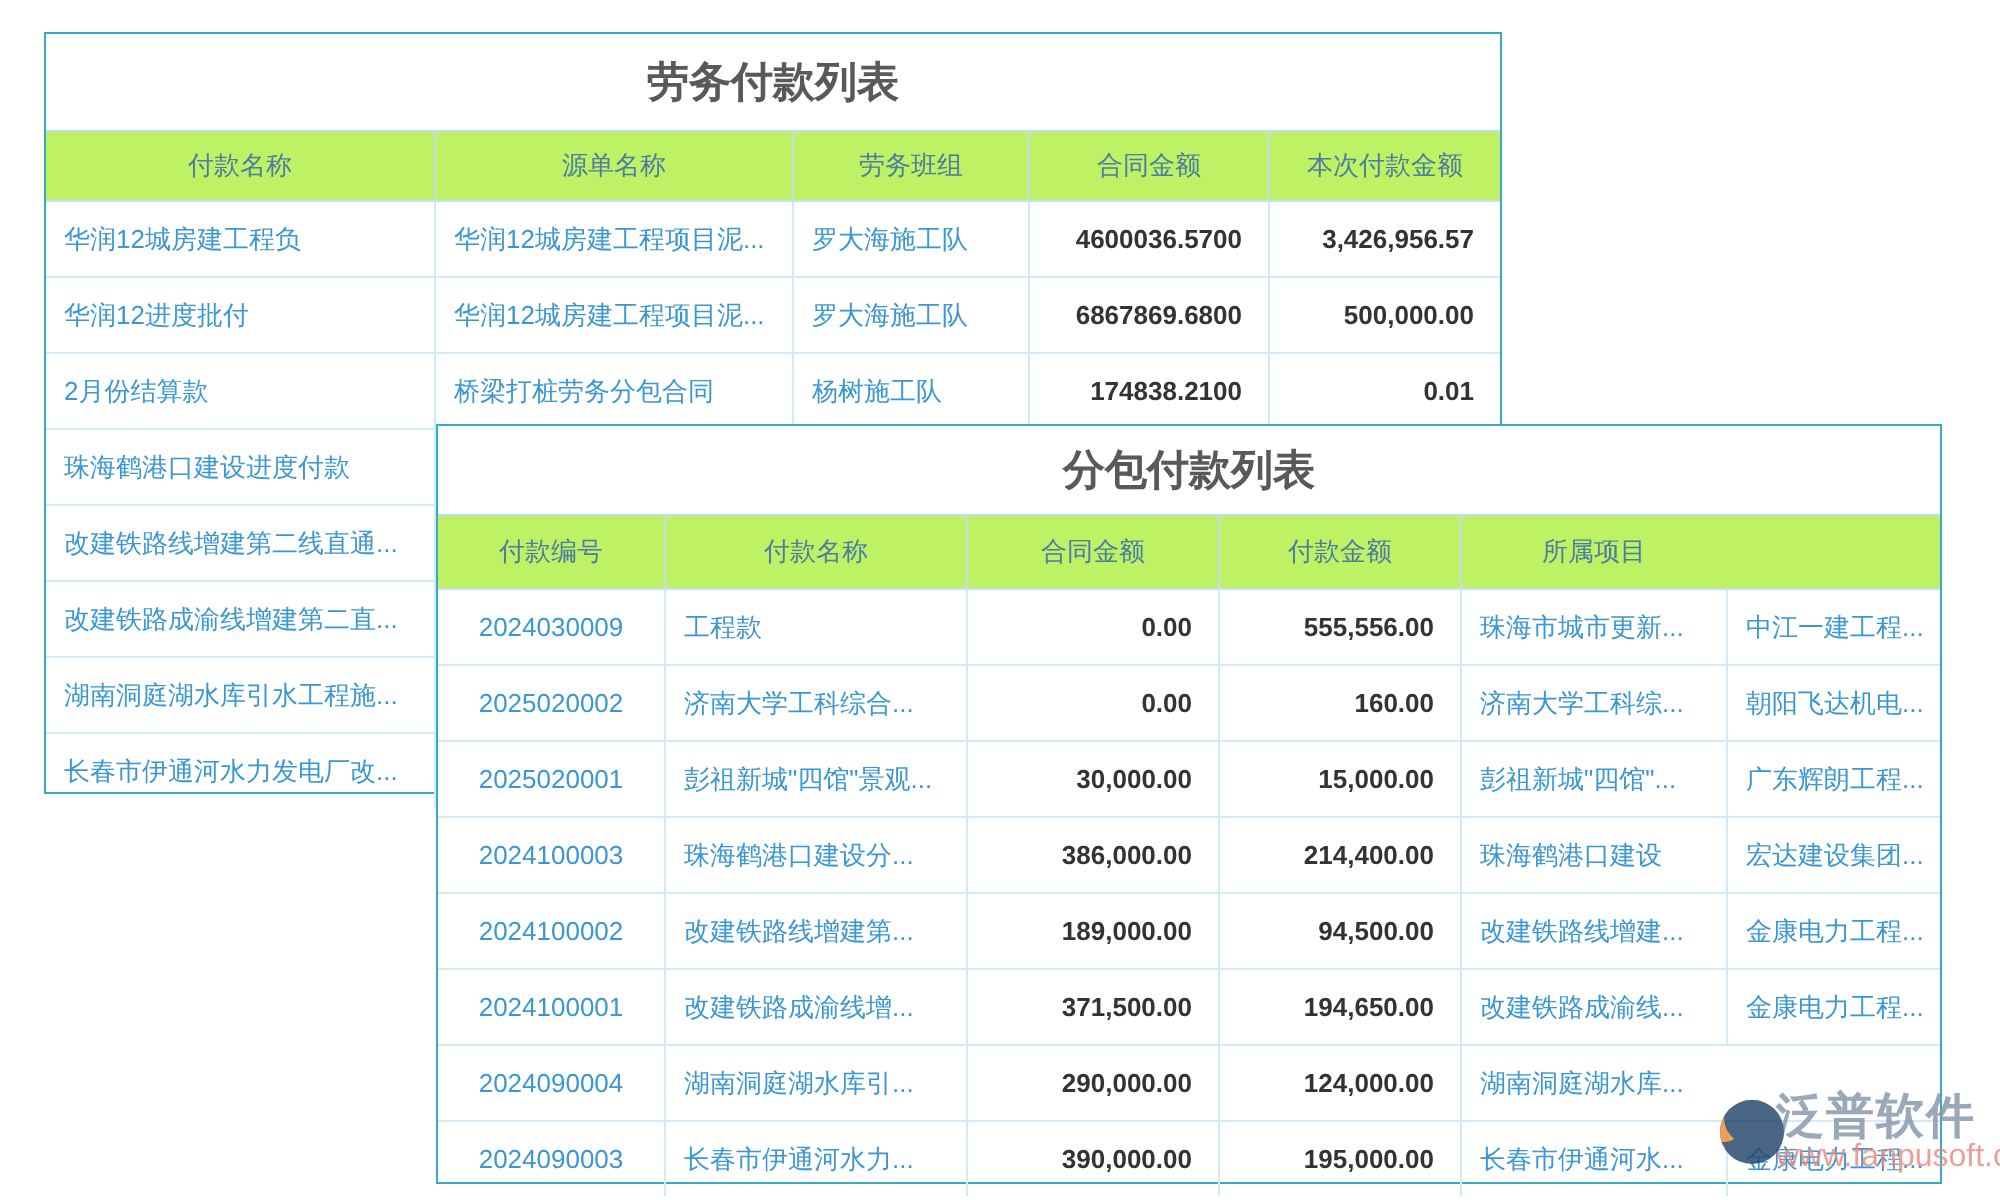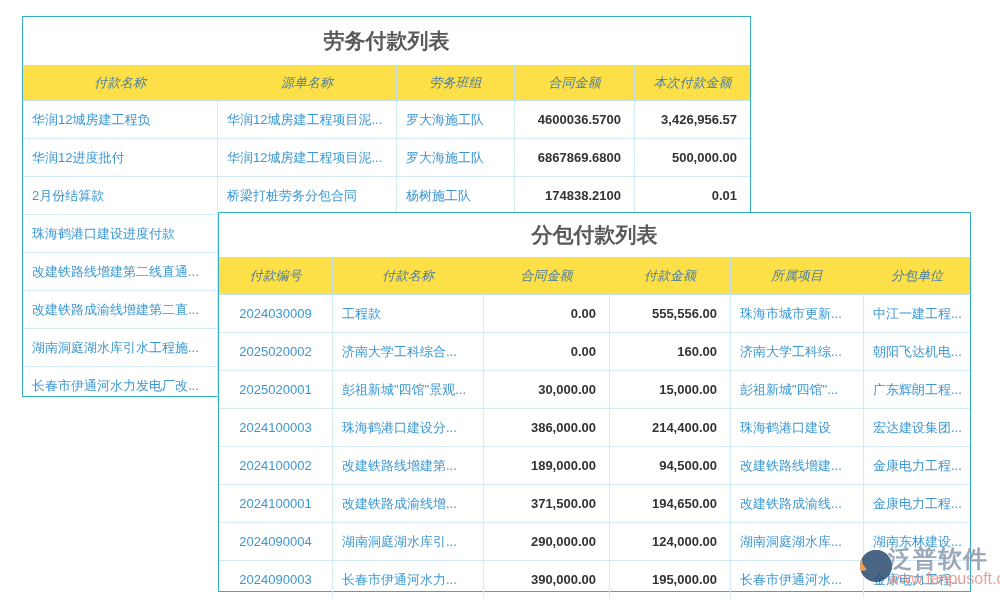--- a/index.html
+++ b/index.html
@@ -12,21 +12,21 @@
     border:1px solid #34acc4;box-sizing:border-box;
   }
   #labor-table{left:22px;top:16px;width:729px;height:381px;z-index:1;}
   #subcontract-table{left:218px;top:212px;width:753px;height:380px;z-index:2;}
   .tbl-title{
     text-align:center;font-weight:bold;color:#58595b;
     display:flex;align-items:center;justify-content:center;
   }
   #labor-table .tbl-title{height:48px;font-size:21px;}
   #subcontract-table .tbl-title{height:44px;font-size:21px;}
-  .hdr{display:flex;background:#fde047;border-top:1px solid #b9dcef;border-bottom:1px solid #c6e2f2;font-style:italic;}
+  .hdr{display:flex;background:#bef264;border-top:1px solid #b9dcef;border-bottom:1px solid #c6e2f2;}
   #labor-table .hdr{height:34px;}
   #subcontract-table .hdr{height:36px;}
   .hdr .c{
     display:flex;align-items:center;justify-content:center;
     color:#4c7ca1;font-size:13px;box-sizing:border-box;border-left:1px solid #c0ddef;
     overflow:hidden;white-space:nowrap;
   }
   .hdr .c:first-child{border-left:none;}
   .row{display:flex;height:37px;border-bottom:1px solid #d4eaf7;}
   .row:last-child{border-bottom:none;}
@@ -139,21 +139,20 @@
 </div>
 
 <div class="tbl" id="subcontract-table">
   <div class="tbl-title">分包付款列表</div>
   <div class="hdr">
     <div class="c t2c0">付款编号</div>
     <div class="c t2c1">付款名称</div>
     <div class="c t2c2">合同金额</div>
     <div class="c t2c3">付款金额</div>
     <div class="c t2c4">所属项目</div>
-    <div class="c t2c5">分包单位</div>
   </div>
   <div class="row">
     <div class="c ctr t2c0">2024030009</div>
     <div class="c txt t2c1">工程款</div>
     <div class="c num t2c2">0.00</div>
     <div class="c num t2c3">555,556.00</div>
     <div class="c txt t2c4">珠海市城市更新...</div>
     <div class="c txt t2c5">中江一建工程...</div>
   </div>
   <div class="row">
@@ -195,21 +194,20 @@
     <div class="c num t2c3">194,650.00</div>
     <div class="c txt t2c4">改建铁路成渝线...</div>
     <div class="c txt t2c5">金康电力工程...</div>
   </div>
   <div class="row">
     <div class="c ctr t2c0">2024090004</div>
     <div class="c txt t2c1">湖南洞庭湖水库引...</div>
     <div class="c num t2c2">290,000.00</div>
     <div class="c num t2c3">124,000.00</div>
     <div class="c txt t2c4">湖南洞庭湖水库...</div>
-    <div class="c txt t2c5">湖南东林建设...</div>
   </div>
   <div class="row">
     <div class="c ctr t2c0">2024090003</div>
     <div class="c txt t2c1">长春市伊通河水力...</div>
     <div class="c num t2c2">390,000.00</div>
     <div class="c num t2c3">195,000.00</div>
     <div class="c txt t2c4">长春市伊通河水...</div>
     <div class="c txt t2c5">金康电力工程...</div>
   </div>
 </div>

